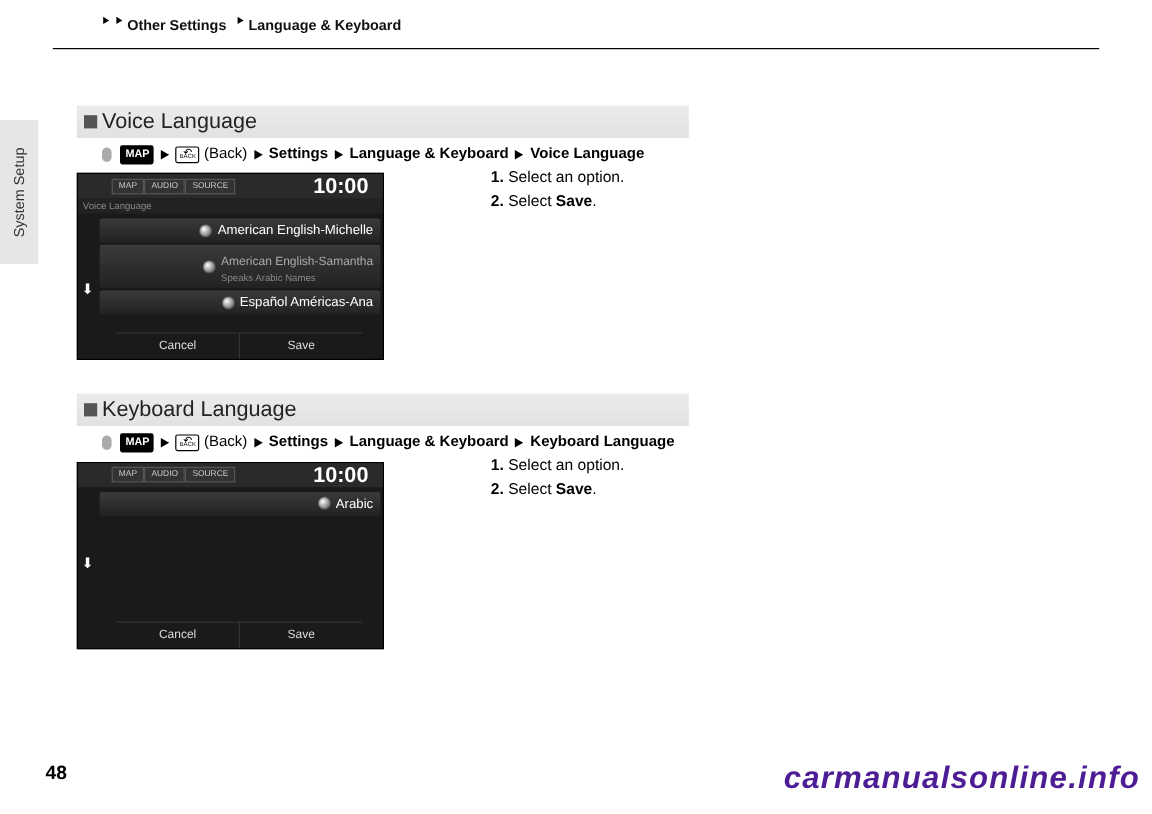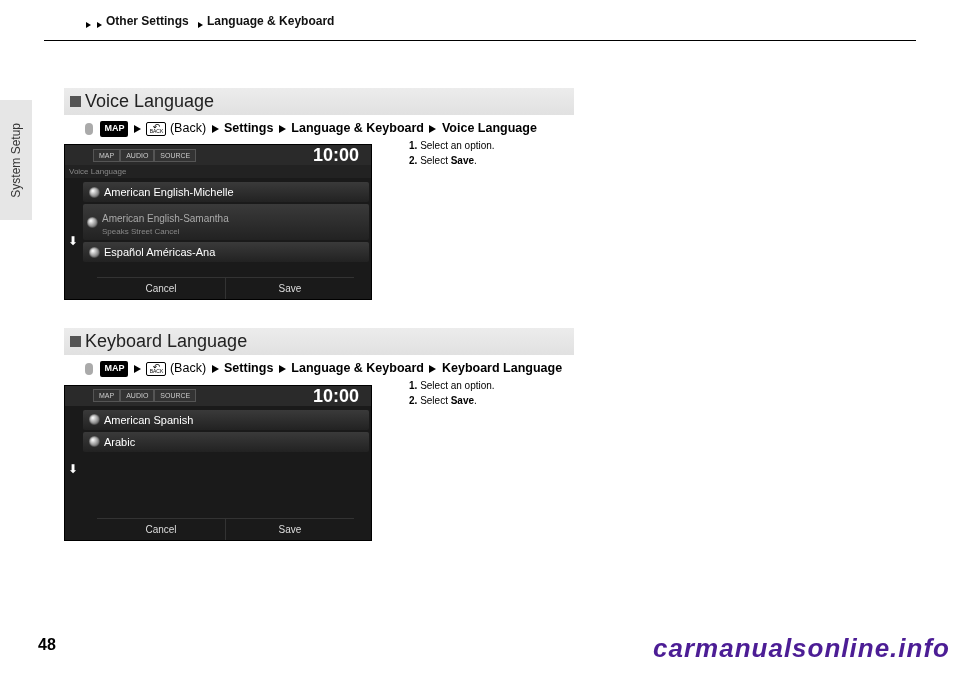--- a/index.html
+++ b/index.html
@@ -1,55 +1,55 @@
 <!DOCTYPE html>
 <html><head>
 <meta charset="utf-8">
 <style>
   * { box-sizing: border-box; margin: 0; padding: 0; }
   html, body { width: 960px; height: 678px; font-family: Arial, Helvetica, sans-serif; background: #fff; color: #000; }
   body { position: relative; }
 
-  .breadcrumb-top { position: absolute; left: 84px; top: 14px; font-size: 12px; font-weight: 700; color: #111; display: flex; align-items: flex-end; gap: 2px; }
+  .breadcrumb-top { position: absolute; left: 84px; top: 14px; font-size: 12px; font-weight: 700; color: #111; display: flex; align-items: flex-start; gap: 2px; }
   .hr-top { position: absolute; left: 44px; right: 44px; top: 40px; border: 0; border-top: 1px solid #000; }
 
   .side-tab { position: absolute; left: 0; top: 100px; width: 32px; height: 120px; background: #e6e6e6; display: flex; align-items: center; justify-content: center; }
   .side-tab span { writing-mode: vertical-rl; transform: rotate(180deg); font-size: 12px; font-weight: 400; color: #333; }
 
   .content { position: absolute; left: 64px; top: 88px; width: 580px; }
 
   .section-head { width: 510px; background: linear-gradient(#ececec, #e1e1e1); padding: 3px 6px; display: flex; align-items: center; gap: 4px; margin-bottom: 4px; }
   .section-head .sq { width: 11px; height: 11px; background: #555; }
   .section-head .title { font-size: 18px; color: #222; }
 
   .path-line { font-size: 12.5px; line-height: 1.55; margin-bottom: 6px; display: block; padding-left: 21px; }
   .path-line .map-btn { display: inline-block; background: #000; color: #fff; font-size: 9px; font-weight: 700; padding: 1px 4px; border-radius: 2px; vertical-align: middle; }
   .path-line .back-icon { display: inline-flex; align-items: center; justify-content: center; width: 20px; height: 14px; border: 1px solid #000; border-radius: 2px; font-size: 8px; line-height: 1; vertical-align: middle; position: relative; }
   .path-line .back-icon::after { content: "BACK"; font-size: 5px; position: absolute; bottom: 1px; }
   .path-line .back-icon::before { content: "↶"; font-size: 9px; position: absolute; top: 0px; }
   .tri { display: inline-block; width: 0; height: 0; border-top: 4px solid transparent; border-bottom: 4px solid transparent; border-left: 7px solid #000; vertical-align: middle; margin: 0 2px; }
   .tri-sm { border-top: 3px solid transparent; border-bottom: 3px solid transparent; border-left: 5px solid #000; }
 
-  .screenshot { width: 308px; height: 156px; background: #1a1a1a; position: relative; border: 1px solid #000; margin-top: 2px; }
+  .screenshot { width: 256px; height: 156px; background: #1a1a1a; position: relative; border: 1px solid #000; margin-top: 2px; }
   .ss-topbar { height: 20px; background: #2a2a2a; display: flex; align-items: center; padding: 0 28px; gap: 0; position: relative; }
   .ss-tab { font-size: 7px; color: #ccc; padding: 2px 5px; border: 1px solid #555; background: #333; }
   .ss-clock { position: absolute; right: 12px; top: 0; color: #fff; font-size: 18px; font-weight: 700; }
   .ss-subtitle { font-size: 8px; color: #888; padding: 2px 4px; background: #222; }
   .ss-body { position: relative; padding: 2px 2px 0 18px; }
   .ss-arrow-down { position: absolute; left: 3px; top: 56px; color: #fff; font-size: 12px; }
-  .ss-option { display: flex; align-items: center; gap: 4px; padding: 4px 6px; margin: 2px 0; background: linear-gradient(#3a3a3a, #222); border-radius: 2px; }
+  .ss-option { display: flex; align-items: center; gap: 4px; padding: 4px 6px; margin: 2px 0; background: linear-gradient(#3a3a3a, #222); border-radius: 2px; justify-content: flex-end; }
   .ss-option .radio { width: 11px; height: 11px; border-radius: 50%; background: radial-gradient(circle at 35% 35%, #fff 0%, #aaa 40%, #333 100%); box-shadow: inset 0 0 2px #000; flex-shrink: 0; }
   .ss-option .opttext { color: #fff; font-size: 11px; }
   .ss-option .subtext { color: #888; font-size: 8px; display: block; margin-top: 1px; }
   .ss-option.dim .opttext { color: #aaa; font-size: 10px; }
   .ss-footer { position: absolute; bottom: 0; left: 0; right: 17px; height: 22px; display: flex; background: #1a1a1a; padding-left: 32px; }
   .ss-footer .fbtn { flex: 1; display: flex; align-items: center; justify-content: center; color: #ddd; font-size: 10px; border-top: 1px solid #333; }
   .ss-footer .fbtn + .fbtn { border-left: 1px solid #333; }
 
-  .instructions { position: absolute; left: 345px; top: 0; font-size: 10px; line-height: 1.5; }
+  .instructions { position: absolute; left: 345px; top: 0; font-size: 13px; line-height: 1.5; }
   .instructions b { font-weight: 700; }
 
   .section-block { position: relative; margin-bottom: 28px; }
 
   .pagenum { position: absolute; left: 38px; bottom: 24px; font-size: 16px; font-weight: 700; }
   .watermark { position: absolute; right: 10px; bottom: 14px; font-size: 26px; color: #4c1d95; font-weight: 700; font-style: italic; letter-spacing: 1px; pointer-events: none; }
   .page-icon { display: inline-block; width: 8px; height: 12px; border-radius: 4px; background: #aaa; vertical-align: middle; margin-right: 4px; }
 </style>
 </head>
 <body>
@@ -100,21 +100,21 @@
       <div class="ss-body">
         <div class="ss-arrow-down">⬇</div>
         <div class="ss-option">
           <span class="radio"></span>
           <span class="opttext">American English-Michelle</span>
         </div>
         <div class="ss-option dim" style="padding-left:4px;">
           <span class="radio"></span>
           <span>
             <span class="opttext">American English-Samantha</span>
-            <span class="subtext">Speaks Street Cancel</span>
+            <span class="subtext">Speaks Arabic Names</span>
           </span>
         </div>
         <div class="ss-option">
           <span class="radio"></span>
           <span class="opttext">Español Américas-Ana</span>
         </div>
       </div>
       <div class="ss-footer">
         <div class="fbtn">Cancel</div>
         <div class="fbtn">Save</div>
@@ -150,24 +150,20 @@
       <div class="ss-topbar">
         <span class="ss-tab">MAP</span>
         <span class="ss-tab">AUDIO</span>
         <span class="ss-tab">SOURCE</span>
         <span class="ss-clock">10:00</span>
       </div>
       <div class="ss-body">
         <div class="ss-arrow-down">⬇</div>
         <div class="ss-option">
           <span class="radio"></span>
-          <span class="opttext">American Spanish</span>
-        </div>
-        <div class="ss-option">
-          <span class="radio"></span>
           <span class="opttext">Arabic</span>
         </div>
       </div>
       <div class="ss-footer">
         <div class="fbtn">Cancel</div>
         <div class="fbtn">Save</div>
       </div>
     </div>
 
     <div class="instructions" style="top:50px;">

